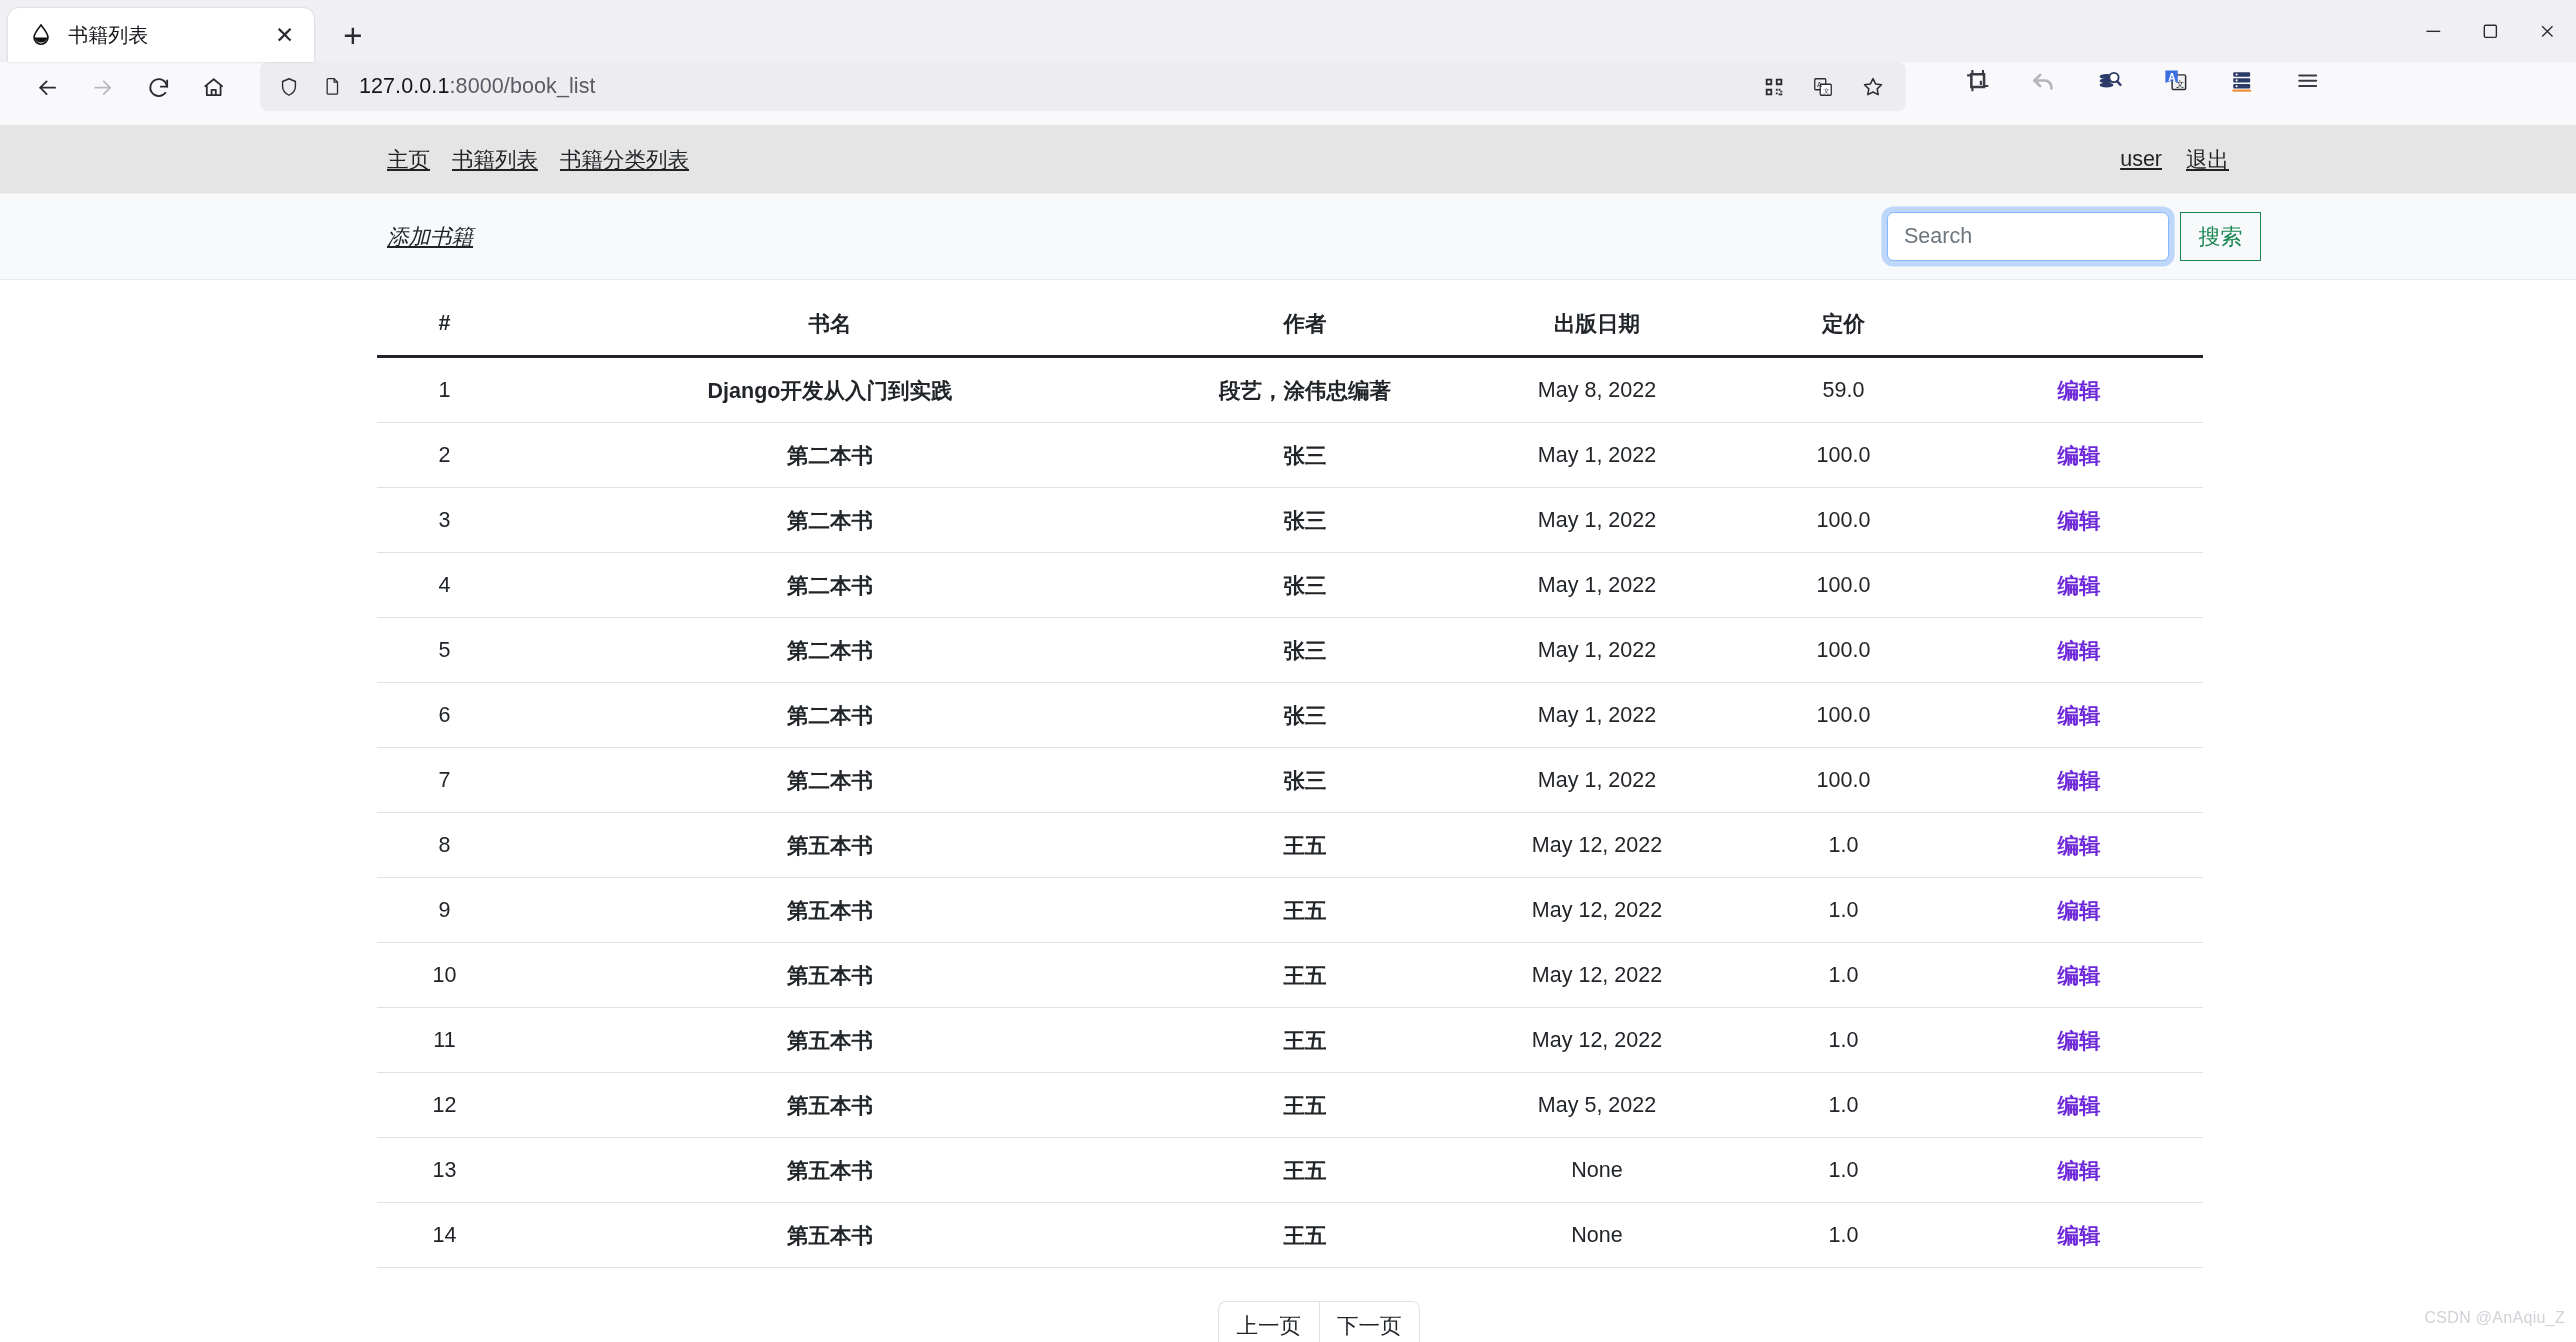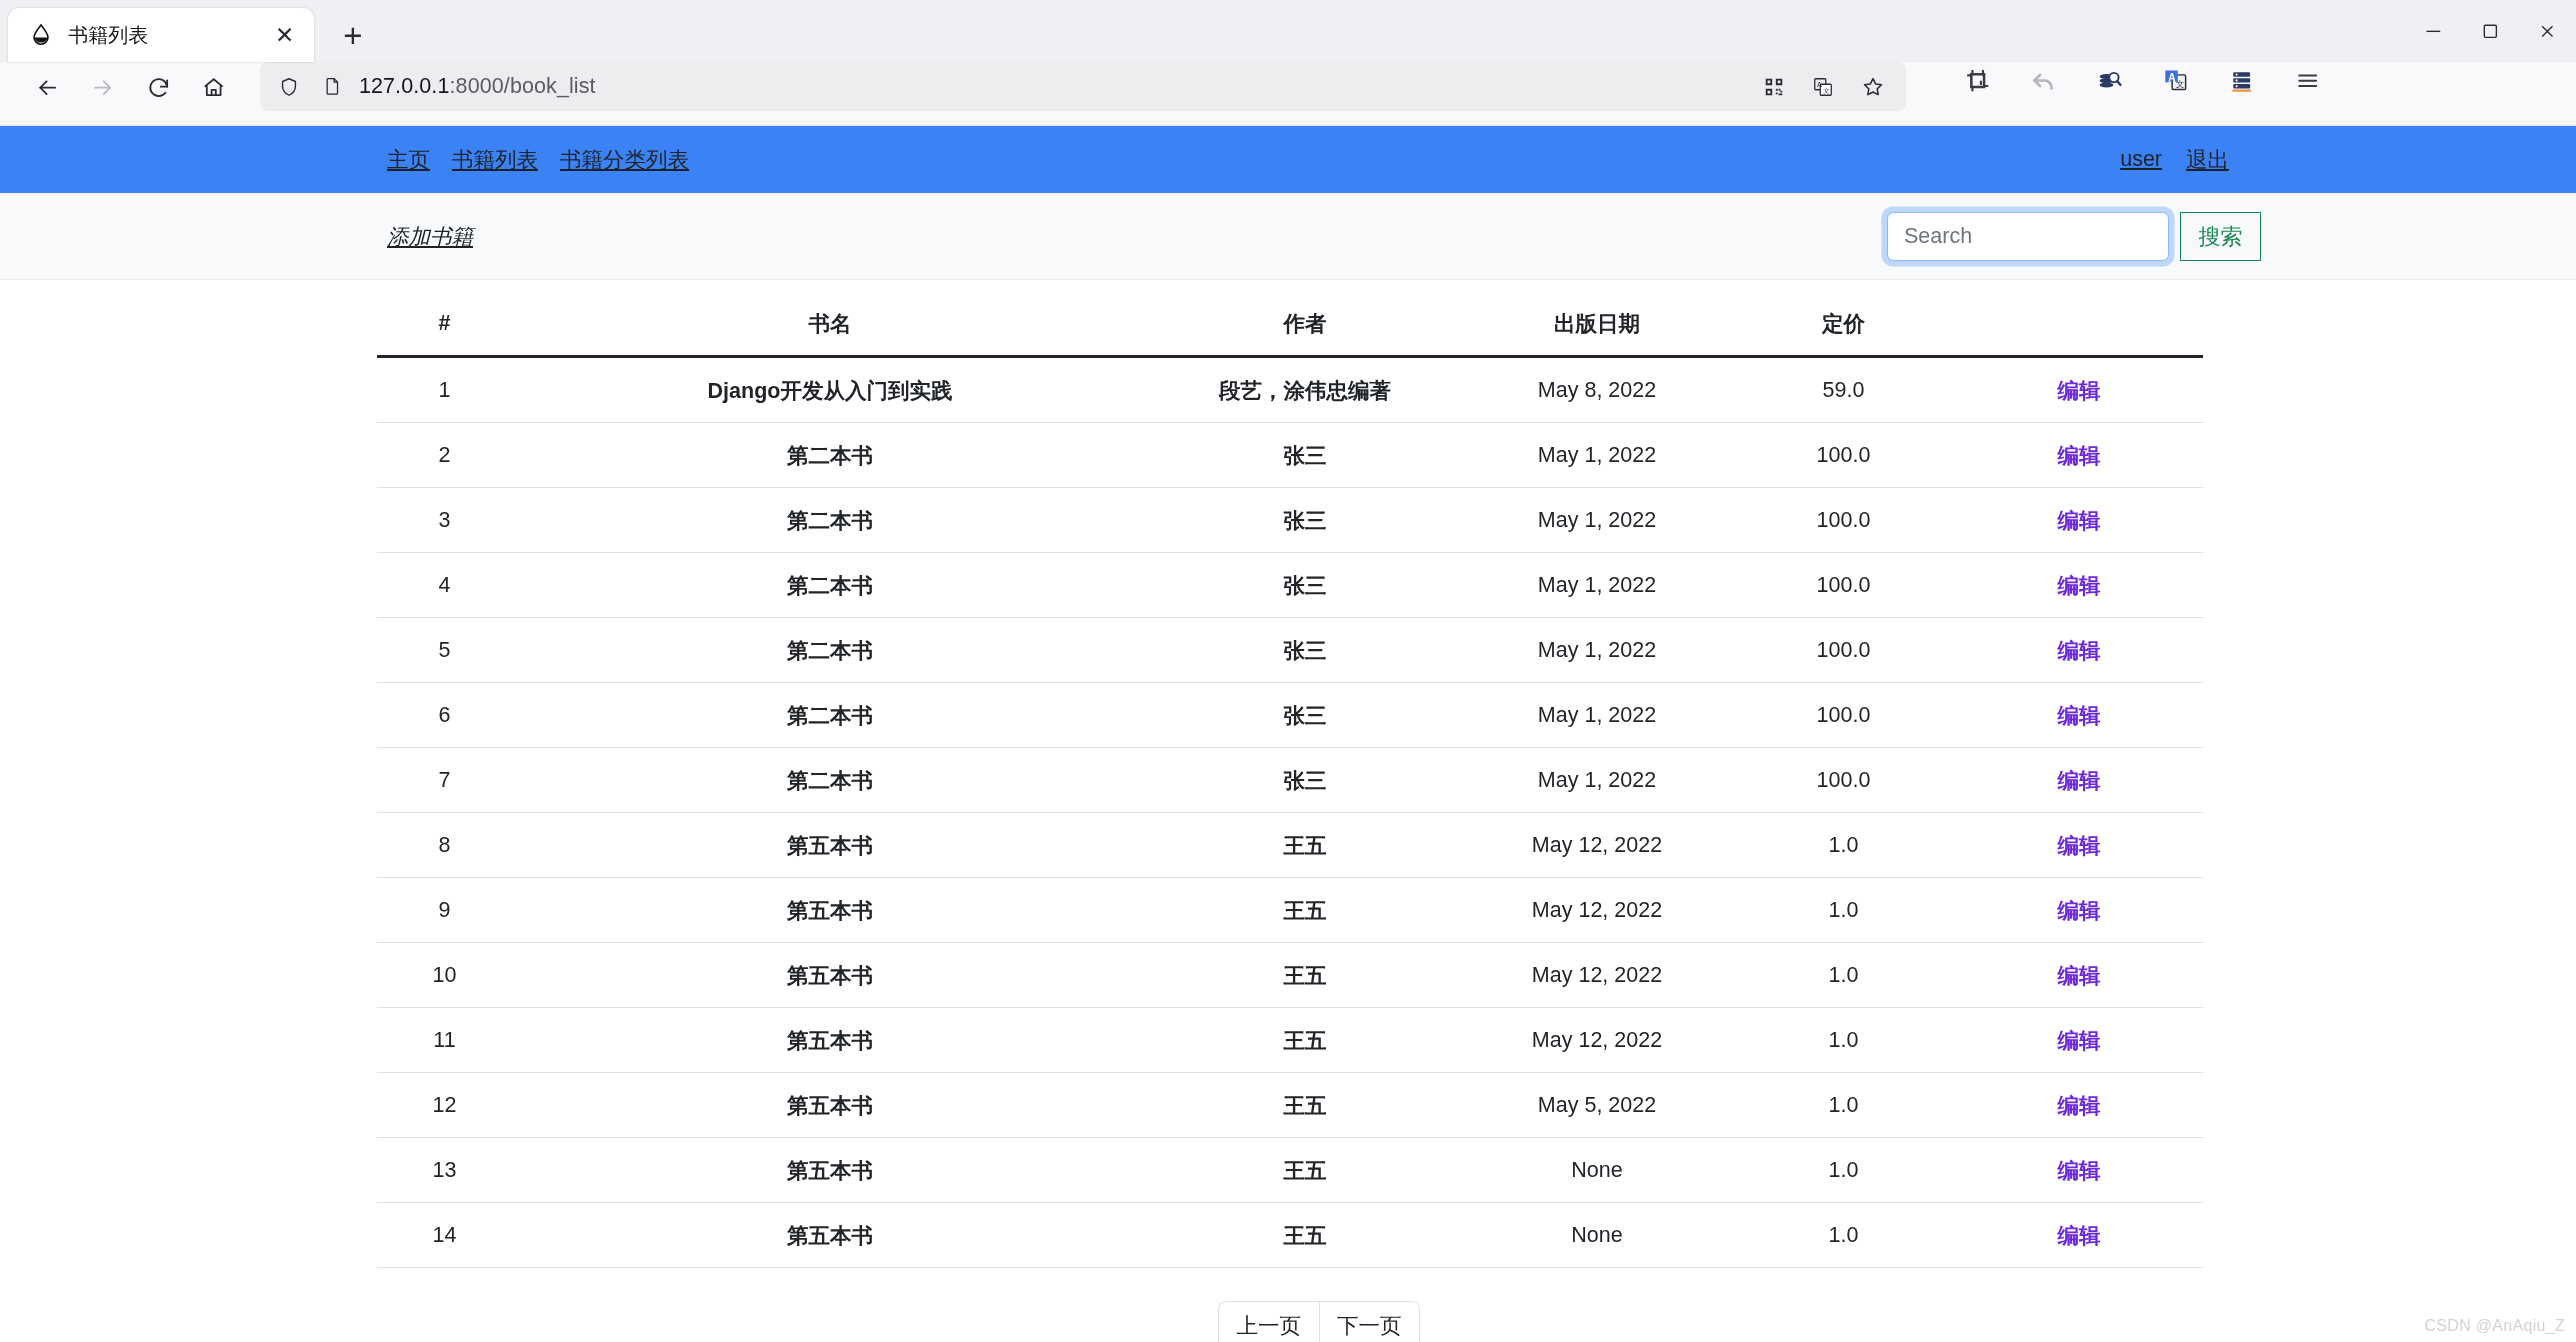--- a/index.html
+++ b/index.html
@@ -108,21 +108,21 @@
 
   .ext-icons { display: flex; align-items: center; gap: 29px; margin-left: 32px; }
   .ext-icon { width: 37px; height: 37px; display: flex; align-items: center; justify-content: center; color: #3a3a44; }
   .ext-icon.faded { color: #b4b4bd; }
 
   
   .viewport { flex: 1; background: #fff; overflow: hidden; position: relative; }
 
   .site-nav {
     height: 68px;
-    background: #3b82f6;
+    background: #e5e5e5;
     display: flex;
     align-items: center;
     padding: 0 32px 0 0;
     border-bottom: 0.8px solid #eceef0;
   }
   .site-nav-inner {
     width: 100%;
     display: flex;
     align-items: center;
     padding-left: 387px;
@@ -232,21 +232,21 @@
     font-size: 21.5px;
     font-family: inherit;
     white-space: nowrap;
   }
   .page-btn:first-child { border-radius: 8px 0 0 8px; border-right: none; }
   .page-btn:last-child { border-radius: 0 8px 8px 0; }
 
   .watermark {
     position: absolute;
     right: 11px;
-    bottom: 8px;
+    bottom: 16px;
     font-size: 16px;
     color: #cfd2d6;
     letter-spacing: 0.3px;
   }
 </style>
 </head>
 <body>
 
 <div class="browser">
 

